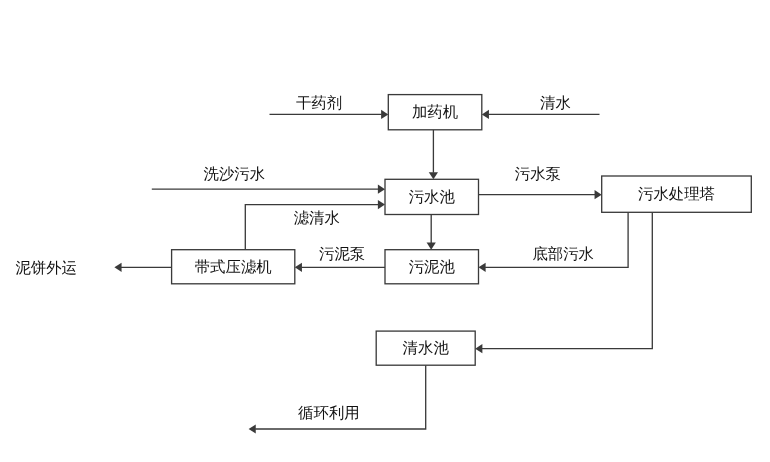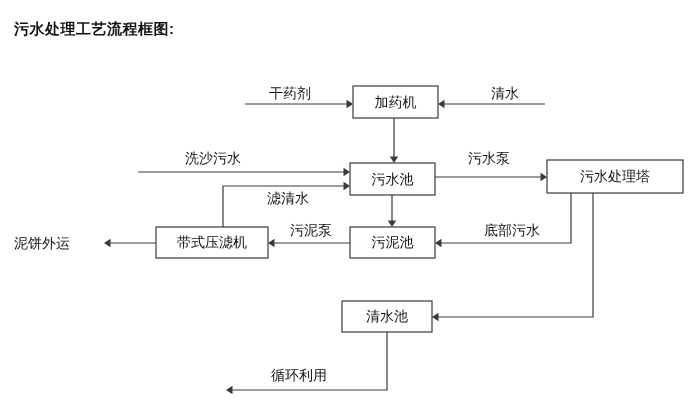--- a/index.html
+++ b/index.html
@@ -68,21 +68,20 @@
   }
   .arrow-head {
     fill: #3a3a3a;
   }
 </style>
 </head>
 <body>
 
 <div id="diagram-root">
 
-  <div class="page-title">污水处理工艺流程框图:</div>
 
   <svg class="flow-canvas" viewBox="0 0 700 420">
     <g id="edges-layer">
         <g>
           <path d="M 245 104 L 347 104" class="edge-line"></path>
           <polygon points="353,104 346.5,99.8 346.5,108.2" class="arrow-head"></polygon>
           <text x="290" y="98" class="edge-label">干药剂</text>
         </g>
         <g>
           <path d="M 545 104 L 444 104" class="edge-line"></path>

